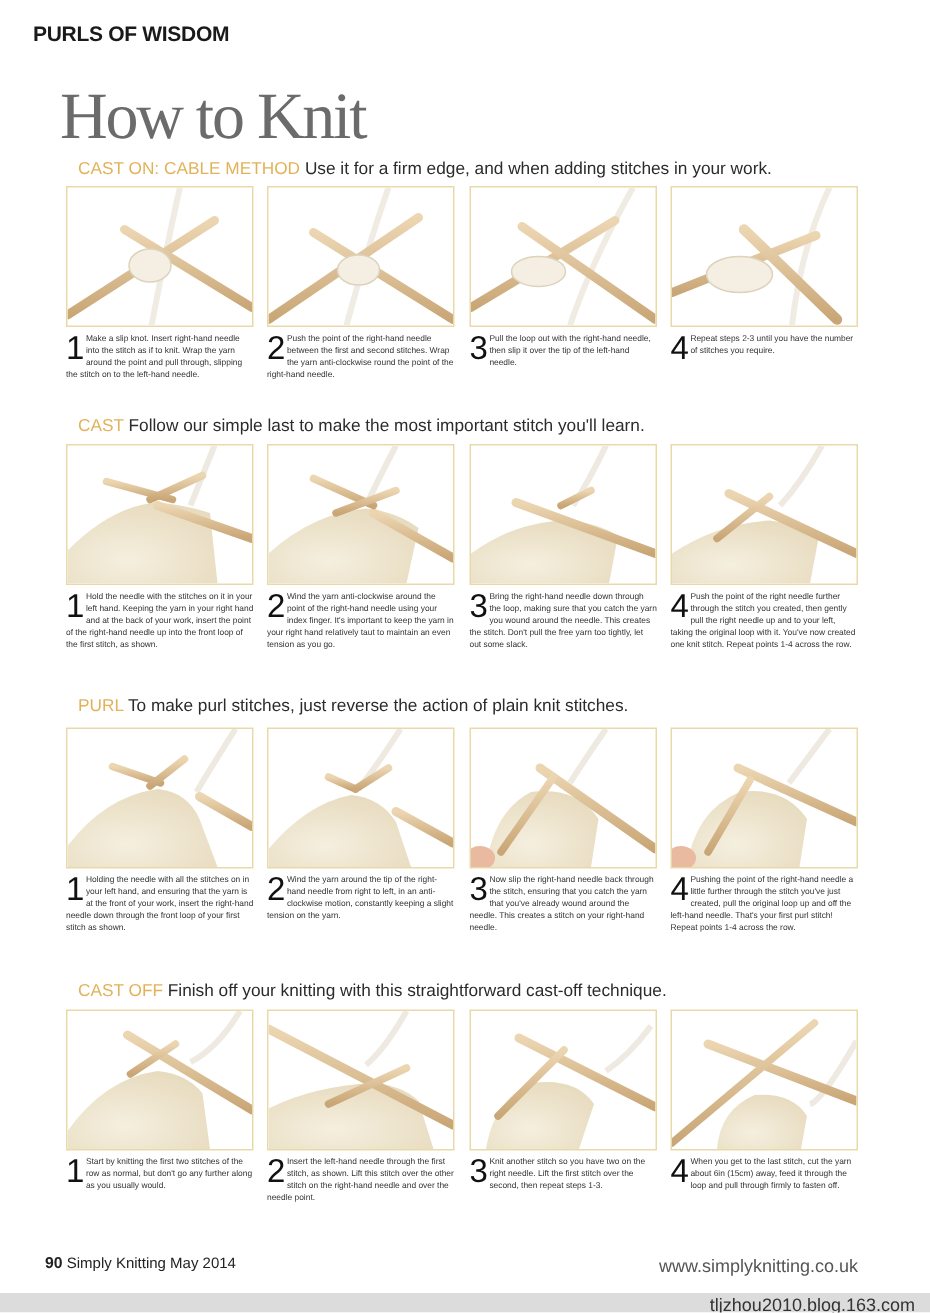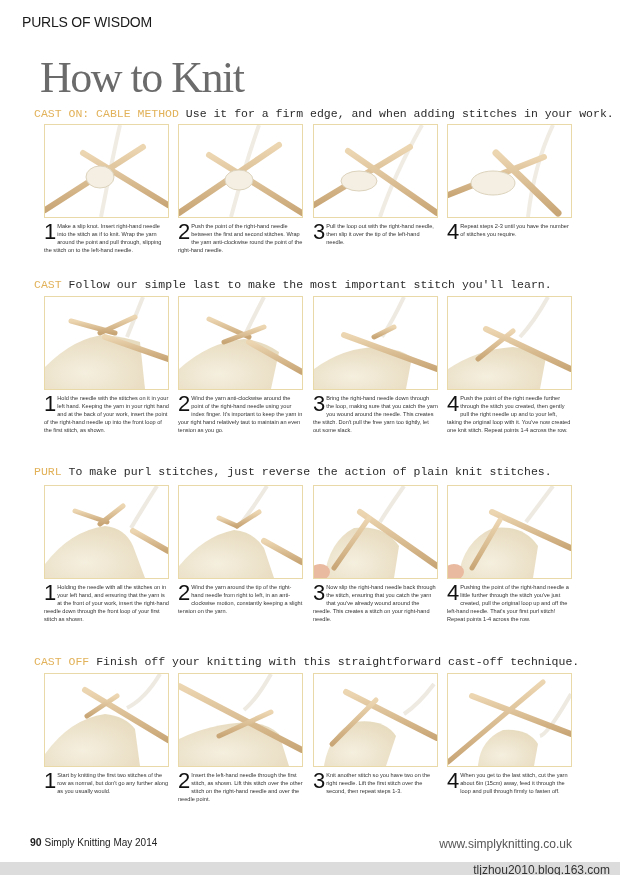--- a/index.html
+++ b/index.html
@@ -3,29 +3,29 @@
 <meta charset="utf-8">
 <style>
   html, body { margin:0; padding:0; }
   body {
     width:620px; height:875px; position:relative; overflow:hidden;
     background:#ffffff; color:#2b2b2b;
     font-family:"Liberation Sans", "DejaVu Sans", sans-serif;
   }
   .kicker {
     position:absolute; left:22px; top:14px;
-    font-size:14px; letter-spacing:-0.2px; color:#1a1a1a;
+    font-size:14px; letter-spacing:-0.2px; color:#1a1a1a;font-weight:bold;
   }
   .title {
     position:absolute; left:40px; top:56px;
     font-family:"Liberation Serif", "DejaVu Serif", serif;
     font-size:44px; line-height:1; color:#6b6b6b; letter-spacing:-1.5px;
   }
   .section-head {
-    position:absolute; left:34px; font-size:11.5px; white-space:nowrap; color:#2b2b2b;font-family:Liberation Mono, monospace;
+    position:absolute; left:52px; font-size:11.5px; white-space:nowrap; color:#2b2b2b;
   }
   .section-head .label { color:#e2b25a; }
   .row { position:absolute; left:44px; width:550px; }
   .step { position:absolute; width:125px; }
   .frame {
     width:123px; height:92px; border:1px solid #ead9a8; background:#fff;
     position:relative; overflow:hidden;
   }
   .frame svg { display:block; width:100%; height:100%; }
   .caption {

